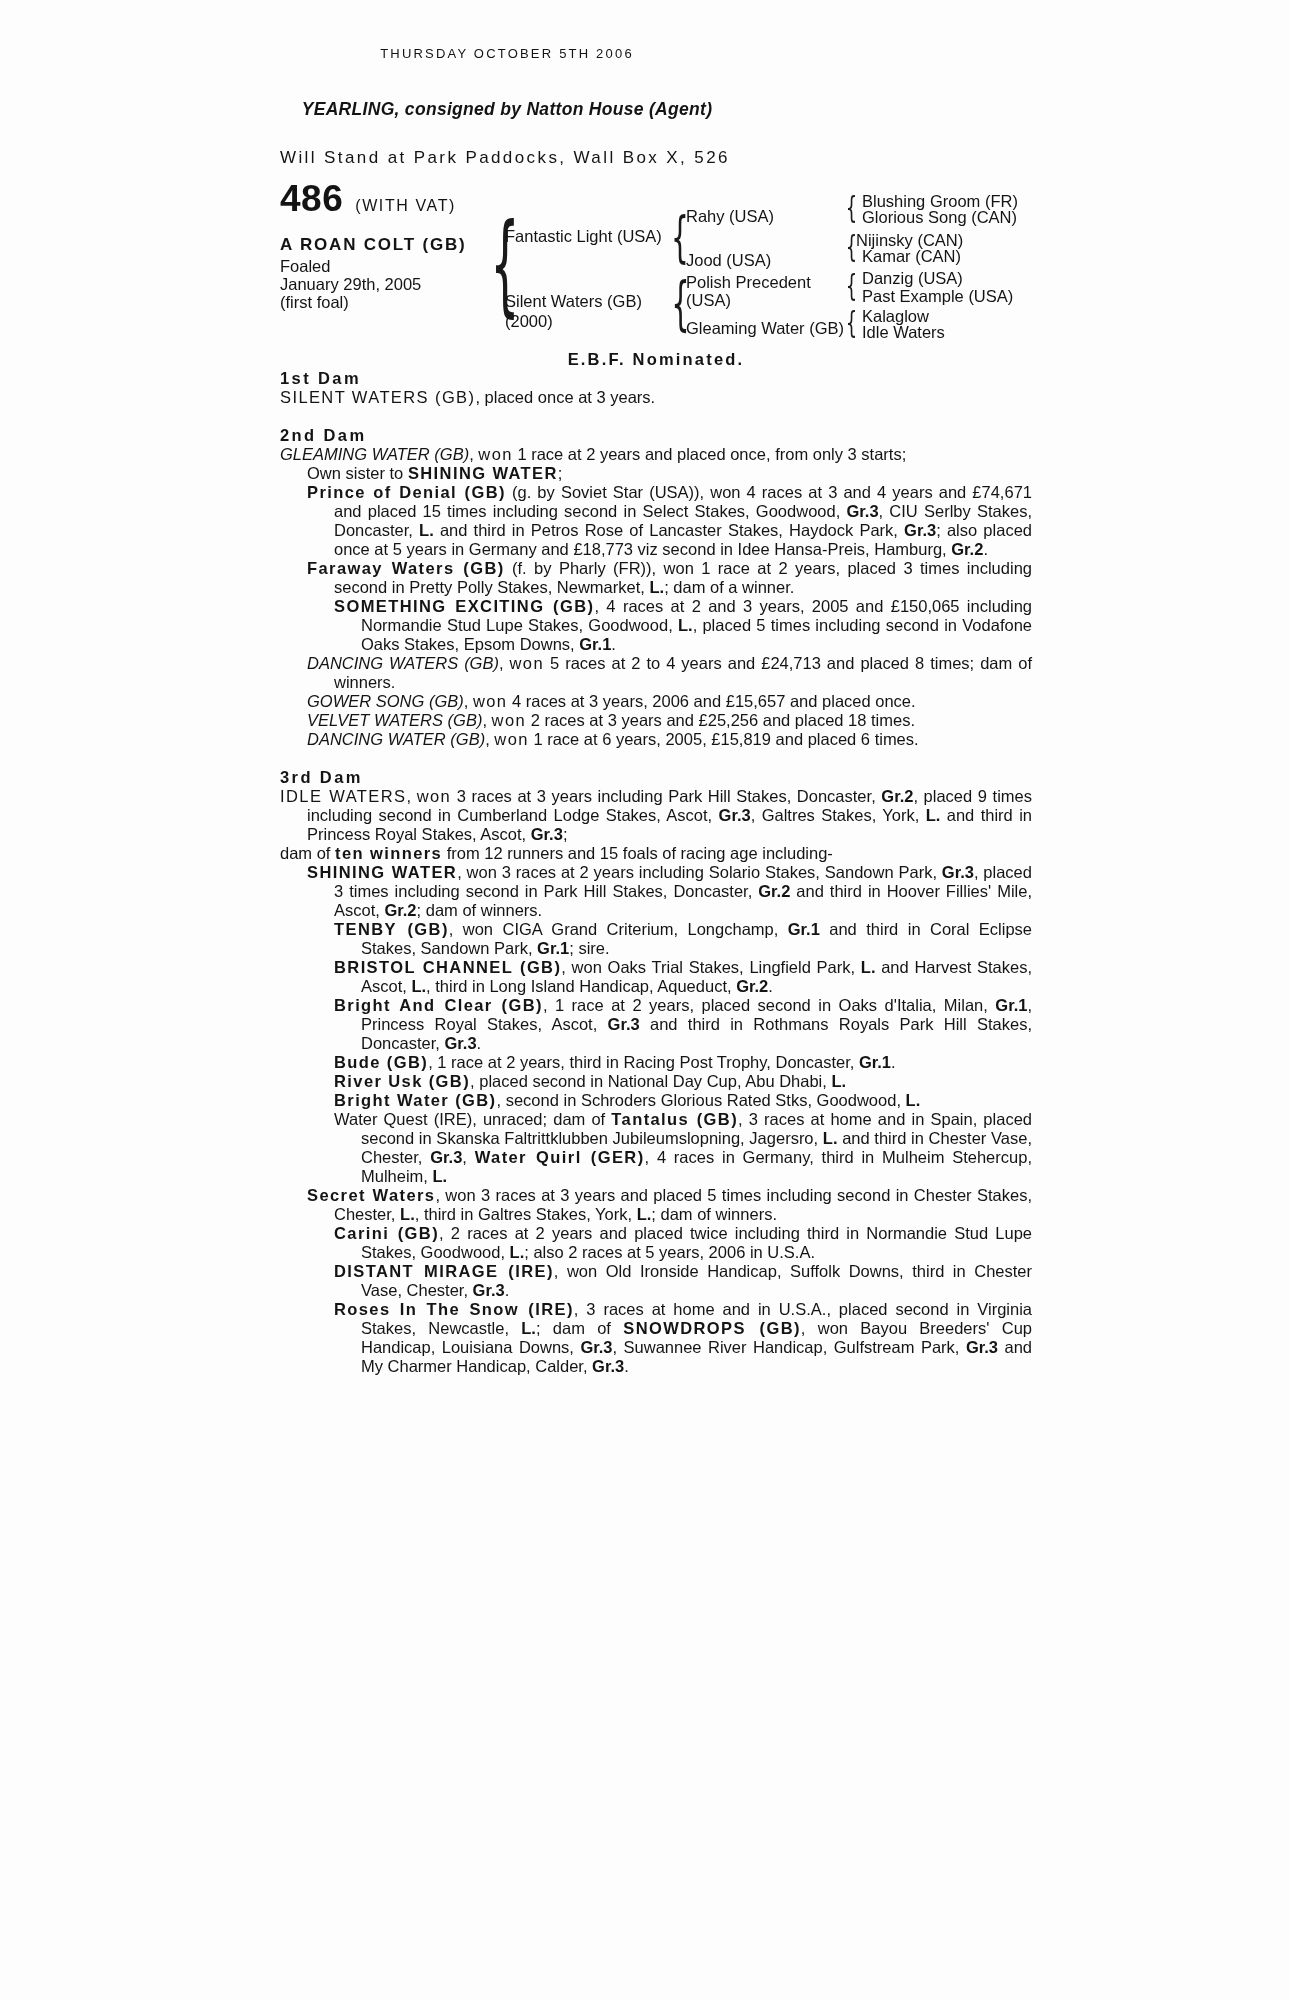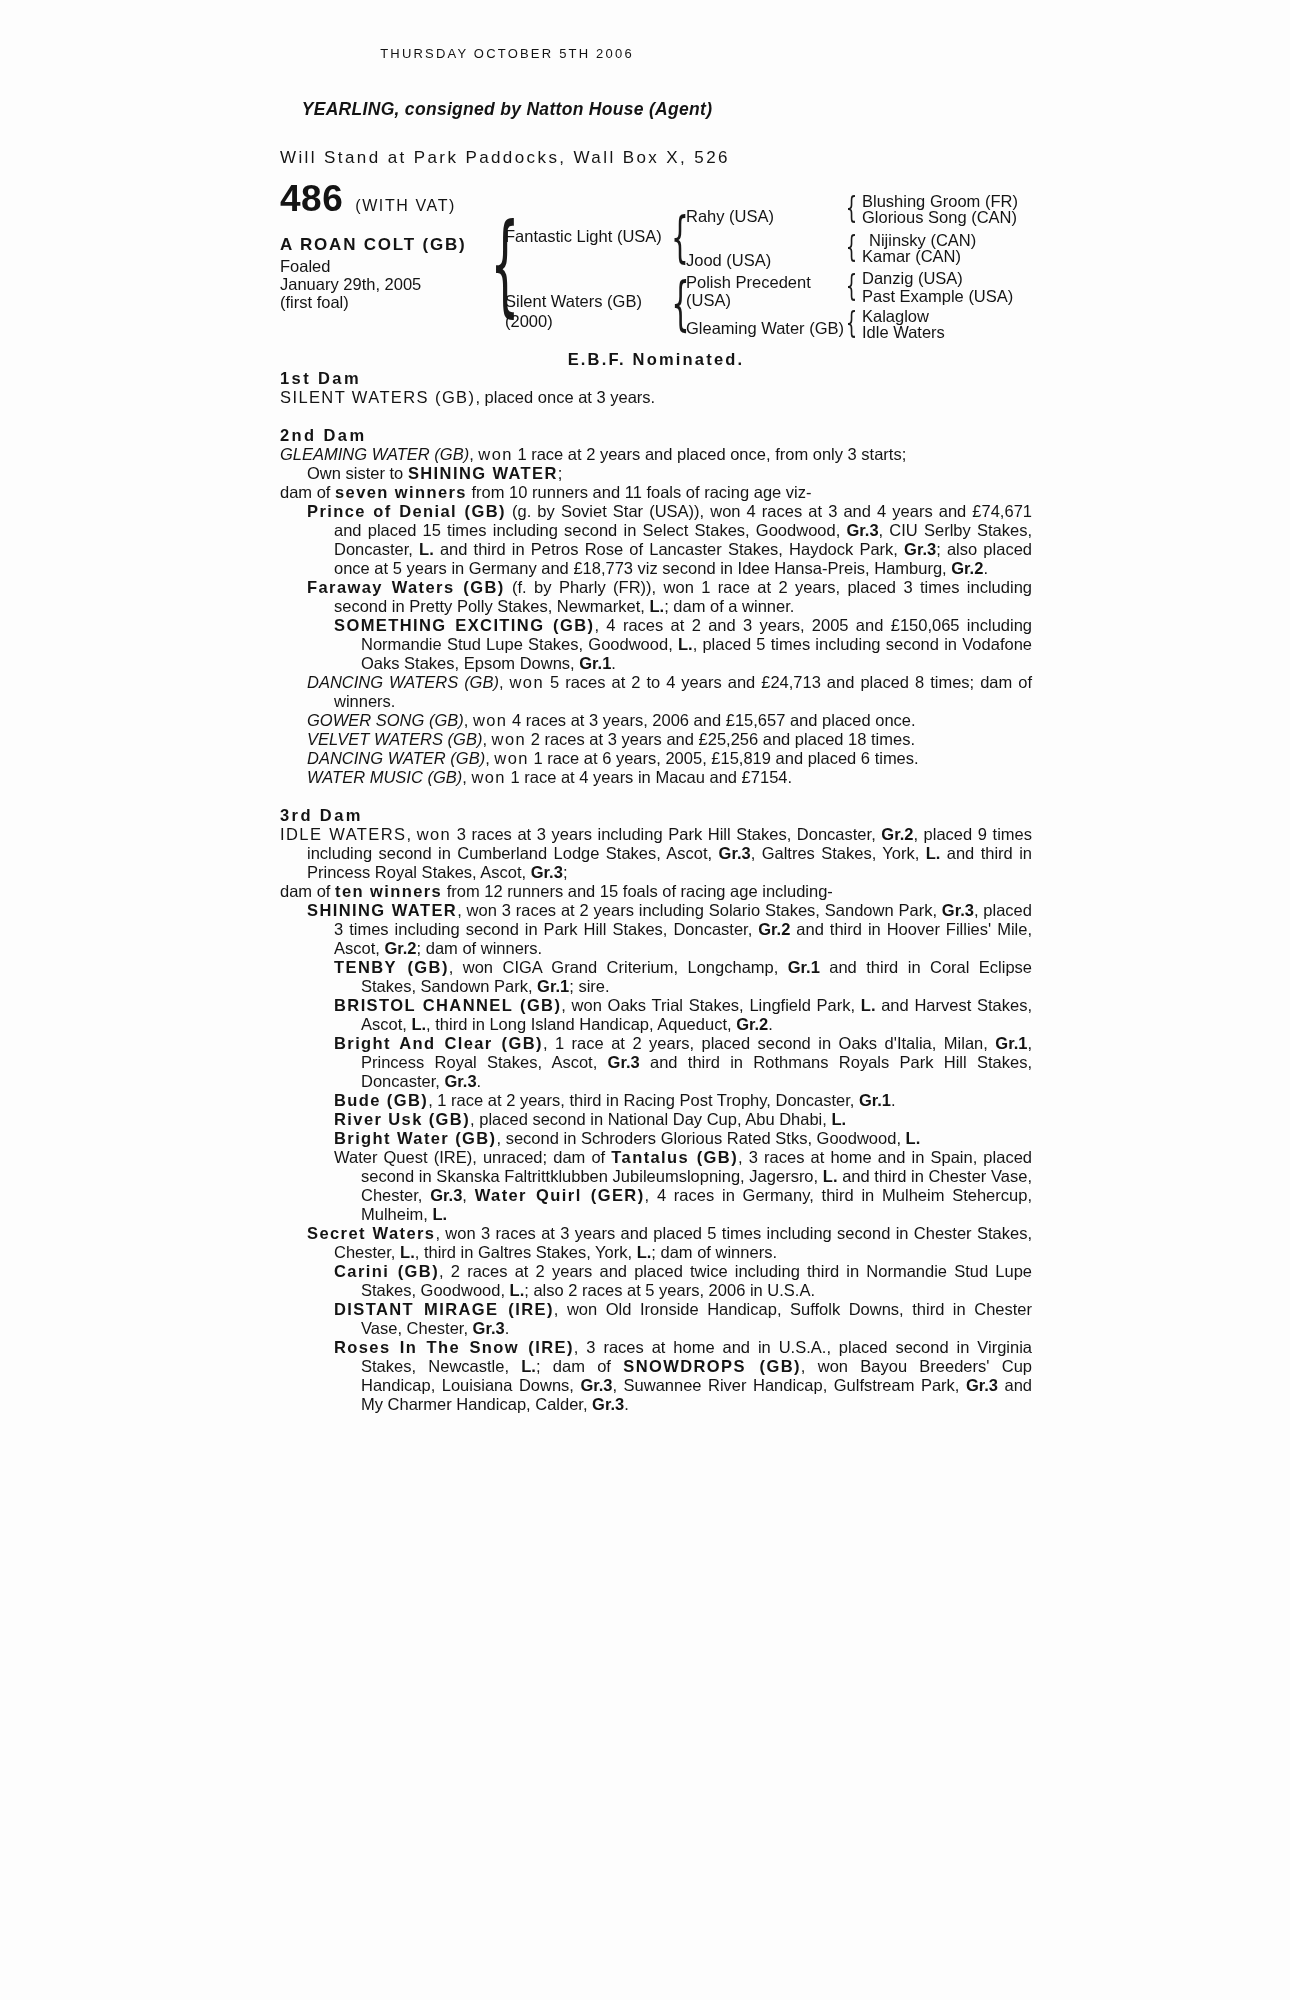--- a/index.html
+++ b/index.html
@@ -27,21 +27,21 @@
   .foal-note{left:0;top:103px;}
   .sire{left:225px;top:37px;}
   .dam1{left:225px;top:102px;}
   .dam2{left:225px;top:122px;}
   .g2a{left:406px;top:17px;}
   .g2b{left:406px;top:61px;}
   .g2c1{left:406px;top:83px;}
   .g2c2{left:406px;top:101px;}
   .g2d{left:406px;top:129px;}
   .gg0{left:582px;top:2px;}  .gg1{left:582px;top:18px;}
-  .gg2{left:589px;top:41px;} .gg3{left:582px;top:57px;}
+  .gg2{left:576px;top:41px;} .gg3{left:582px;top:57px;}
   .gg4{left:582px;top:79px;} .gg5{left:582px;top:97px;}
   .gg6{left:582px;top:117px;}.gg7{left:582px;top:133px;}
   .brace{position:absolute;font-family:"DejaVu Sans",sans-serif;font-weight:400;color:#1a1a1a;
          transform-origin:center center;}
   .brace-main{left:190px;top:10px;font-size:110px;line-height:128px;height:128px;transform:scaleX(.42);}
   .brace-sire{left:382px;top:15px;font-size:56px;line-height:64px;height:64px;transform:scaleX(.5);}
   .brace-dam{left:382px;top:81px;font-size:58px;line-height:66px;height:66px;transform:scaleX(.5);}
   .brace-gg{font-size:30px;line-height:36px;height:36px;transform:scaleX(.6);}
   .brace-gg0{left:562px;top:0px;}
   .brace-gg1{left:562px;top:39px;}
@@ -114,29 +114,27 @@
   </div>
 
   <div class="textcol">
     <div class="ebf">E.B.F. Nominated.</div>
     <div id="dam-sections">
         <div class="dam-heading">1st Dam</div>
         <div class="para" style="padding-left: 27px; text-indent: -27px;"><span class="seg-s">SILENT WATERS (GB)</span><span class="seg-n">, placed once at 3 years.</span></div>
         <div class="dam-heading">2nd Dam</div>
         <div class="para" style="padding-left: 27px; text-indent: -27px;"><span class="seg-i">GLEAMING WATER (GB)</span><span class="seg-n">, </span><span class="seg-s">won</span><span class="seg-n"> 1 race at 2 years and placed once, from only 3 starts;</span></div>
         <div class="para" style="padding-left: 54px; text-indent: -27px;"><span class="seg-n">Own sister to </span><span class="seg-bs">SHINING WATER</span><span class="seg-n">;</span></div>
-        <div class="para" style="padding-left: 27px; text-indent: -27px;"><span class="seg-n">dam of </span><span class="seg-bs">seven winners</span><span class="seg-n"> from 10 runners and 11 foals of racing age viz-</span></div>
         <div class="para" style="padding-left: 54px; text-indent: -27px;"><span class="seg-bs">Prince of Denial (GB)</span><span class="seg-n"> (g. by Soviet Star (USA)), won 4 races at 3 and 4 years and £74,671 and placed 15 times including second in Select Stakes, Goodwood, </span><span class="seg-b">Gr.3</span><span class="seg-n">, CIU Serlby Stakes, Doncaster, </span><span class="seg-b">L.</span><span class="seg-n"> and third in Petros Rose of Lancaster Stakes, Haydock Park, </span><span class="seg-b">Gr.3</span><span class="seg-n">; also placed once at 5 years in Germany and £18,773 viz second in Idee Hansa-Preis, Hamburg, </span><span class="seg-b">Gr.2</span><span class="seg-n">.</span></div>
         <div class="para" style="padding-left: 54px; text-indent: -27px;"><span class="seg-bs">Faraway Waters (GB)</span><span class="seg-n"> (f. by Pharly (FR)), won 1 race at 2 years, placed 3 times including second in Pretty Polly Stakes, Newmarket, </span><span class="seg-b">L.</span><span class="seg-n">; dam of a winner.</span></div>
         <div class="para" style="padding-left: 81px; text-indent: -27px;"><span class="seg-bs">SOMETHING EXCITING (GB)</span><span class="seg-n">, 4 races at 2 and 3 years, 2005 and £150,065 including Normandie Stud Lupe Stakes, Goodwood, </span><span class="seg-b">L.</span><span class="seg-n">, placed 5 times including second in Vodafone Oaks Stakes, Epsom Downs, </span><span class="seg-b">Gr.1</span><span class="seg-n">.</span></div>
         <div class="para" style="padding-left: 54px; text-indent: -27px;"><span class="seg-i">DANCING WATERS (GB)</span><span class="seg-n">, </span><span class="seg-s">won</span><span class="seg-n"> 5 races at 2 to 4 years and £24,713 and placed 8 times; dam of winners.</span></div>
         <div class="para" style="padding-left: 54px; text-indent: -27px;"><span class="seg-i">GOWER SONG (GB)</span><span class="seg-n">, </span><span class="seg-s">won</span><span class="seg-n"> 4 races at 3 years, 2006 and £15,657 and placed once.</span></div>
         <div class="para" style="padding-left: 54px; text-indent: -27px;"><span class="seg-i">VELVET WATERS (GB)</span><span class="seg-n">, </span><span class="seg-s">won</span><span class="seg-n"> 2 races at 3 years and £25,256 and placed 18 times.</span></div>
         <div class="para" style="padding-left: 54px; text-indent: -27px;"><span class="seg-i">DANCING WATER (GB)</span><span class="seg-n">, </span><span class="seg-s">won</span><span class="seg-n"> 1 race at 6 years, 2005, £15,819 and placed 6 times.</span></div>
-        <div class="para" style="padding-left: 54px; text-indent: -27px;"><span class="seg-i">WATER MUSIC (GB)</span><span class="seg-n">, </span><span class="seg-s">won</span><span class="seg-n"> 1 race at 4 years in Macau and £7154.</span></div>
         <div class="dam-heading">3rd Dam</div>
         <div class="para" style="padding-left: 27px; text-indent: -27px;"><span class="seg-s">IDLE WATERS</span><span class="seg-n">, </span><span class="seg-s">won</span><span class="seg-n"> 3 races at 3 years including Park Hill Stakes, Doncaster, </span><span class="seg-b">Gr.2</span><span class="seg-n">, placed 9 times including second in Cumberland Lodge Stakes, Ascot, </span><span class="seg-b">Gr.3</span><span class="seg-n">, Galtres Stakes, York, </span><span class="seg-b">L.</span><span class="seg-n"> and third in Princess Royal Stakes, Ascot, </span><span class="seg-b">Gr.3</span><span class="seg-n">;</span></div>
         <div class="para" style="padding-left: 27px; text-indent: -27px;"><span class="seg-n">dam of </span><span class="seg-bs">ten winners</span><span class="seg-n"> from 12 runners and 15 foals of racing age including-</span></div>
         <div class="para" style="padding-left: 54px; text-indent: -27px;"><span class="seg-bs">SHINING WATER</span><span class="seg-n">, won 3 races at 2 years including Solario Stakes, Sandown Park, </span><span class="seg-b">Gr.3</span><span class="seg-n">, placed 3 times including second in Park Hill Stakes, Doncaster, </span><span class="seg-b">Gr.2</span><span class="seg-n"> and third in Hoover Fillies' Mile, Ascot, </span><span class="seg-b">Gr.2</span><span class="seg-n">; dam of winners.</span></div>
         <div class="para" style="padding-left: 81px; text-indent: -27px;"><span class="seg-bs">TENBY (GB)</span><span class="seg-n">, won CIGA Grand Criterium, Longchamp, </span><span class="seg-b">Gr.1</span><span class="seg-n"> and third in Coral Eclipse Stakes, Sandown Park, </span><span class="seg-b">Gr.1</span><span class="seg-n">; sire.</span></div>
         <div class="para" style="padding-left: 81px; text-indent: -27px;"><span class="seg-bs">BRISTOL CHANNEL (GB)</span><span class="seg-n">, won Oaks Trial Stakes, Lingfield Park, </span><span class="seg-b">L.</span><span class="seg-n"> and Harvest Stakes, Ascot, </span><span class="seg-b">L.</span><span class="seg-n">, third in Long Island Handicap, Aqueduct, </span><span class="seg-b">Gr.2</span><span class="seg-n">.</span></div>
         <div class="para" style="padding-left: 81px; text-indent: -27px;"><span class="seg-bs">Bright And Clear (GB)</span><span class="seg-n">, 1 race at 2 years, placed second in Oaks d'Italia, Milan, </span><span class="seg-b">Gr.1</span><span class="seg-n">, Princess Royal Stakes, Ascot, </span><span class="seg-b">Gr.3</span><span class="seg-n"> and third in Rothmans Royals Park Hill Stakes, Doncaster, </span><span class="seg-b">Gr.3</span><span class="seg-n">.</span></div>
         <div class="para" style="padding-left: 81px; text-indent: -27px;"><span class="seg-bs">Bude (GB)</span><span class="seg-n">, 1 race at 2 years, third in Racing Post Trophy, Doncaster, </span><span class="seg-b">Gr.1</span><span class="seg-n">.</span></div>
         <div class="para" style="padding-left: 81px; text-indent: -27px;"><span class="seg-bs">River Usk (GB)</span><span class="seg-n">, placed second in National Day Cup, Abu Dhabi, </span><span class="seg-b">L.</span></div>
         <div class="para" style="padding-left: 81px; text-indent: -27px;"><span class="seg-bs">Bright Water (GB)</span><span class="seg-n">, second in Schroders Glorious Rated Stks, Goodwood, </span><span class="seg-b">L.</span></div>

